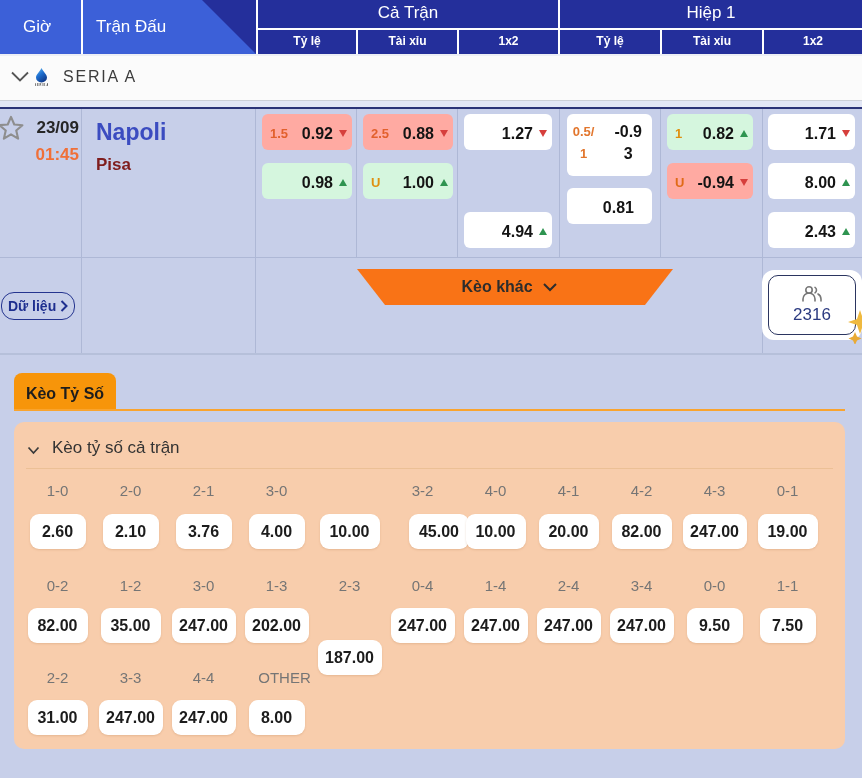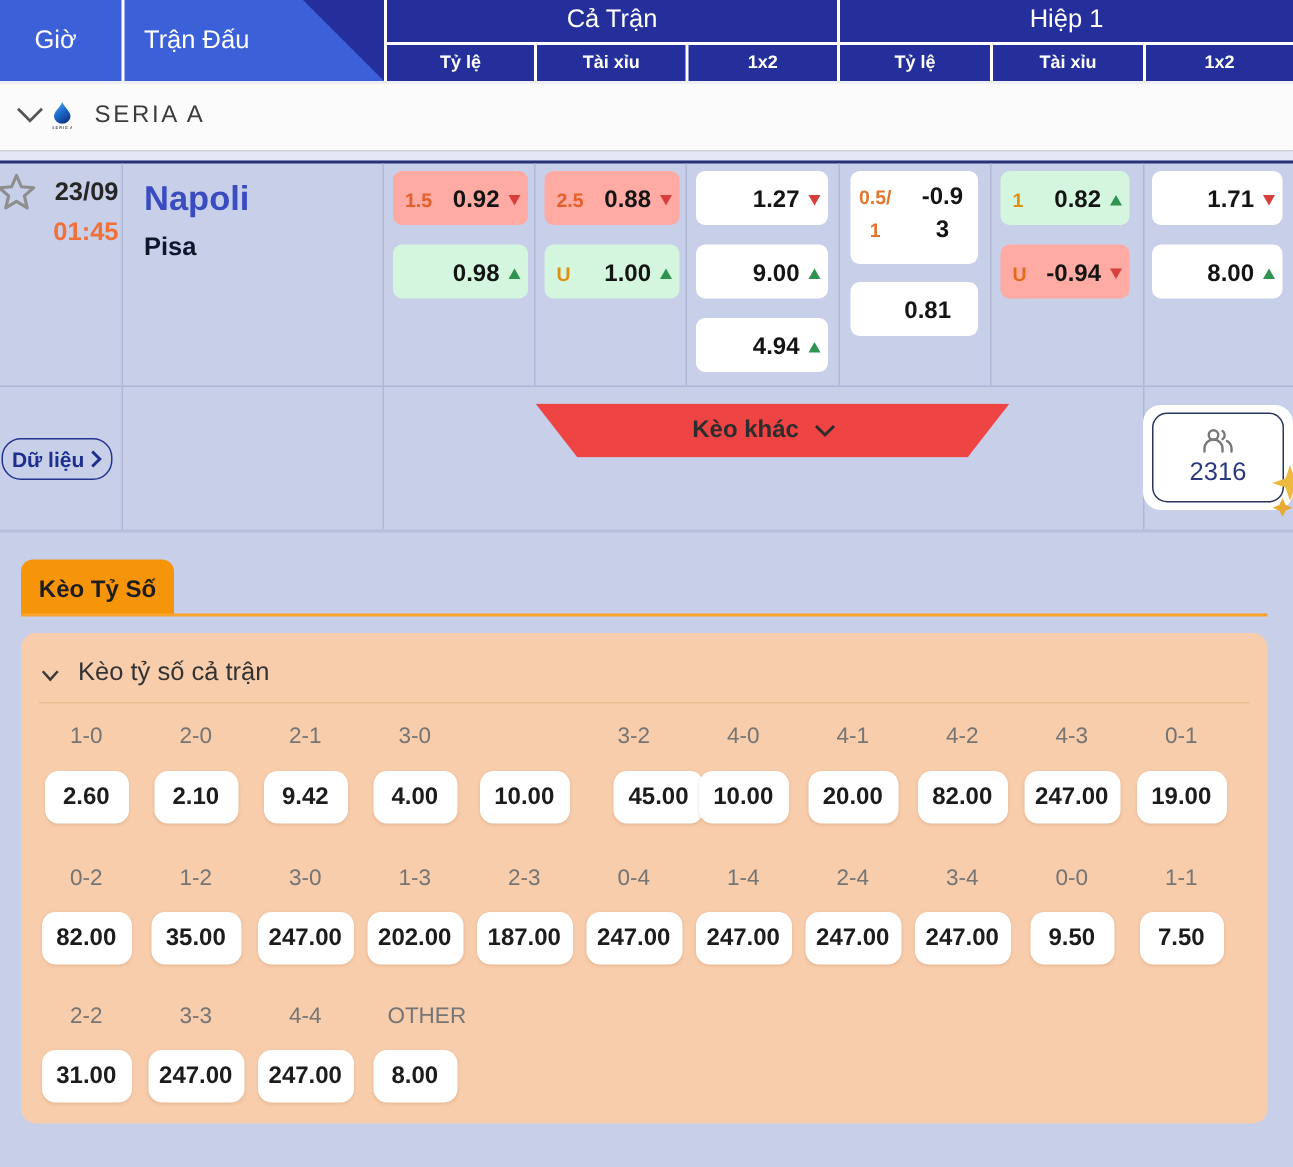--- a/index.html
+++ b/index.html
@@ -24,21 +24,21 @@
   .cell .lab { font-size:13px; font-weight:bold; color:#e2602c; padding-left:8px; }
   .cell .val { margin-left:auto; }
   .tri { width:0; height:0; margin-left:6px; margin-right:5px; }
   .tri.up { border-left:4.5px solid transparent; border-right:4.5px solid transparent; border-bottom:7px solid #2e9450; }
   .tri.dn { border-left:4.5px solid transparent; border-right:4.5px solid transparent; border-top:7px solid #d63f3c; }
   .pinkc { background:#ffaaa2; }
   .greenc { background:#d5f6de; }
   .whitec { background:#fff; }
 
   
-  .trap { position:absolute; left:357px; top:269px; width:316px; height:36px; background:#ef4444;
+  .trap { position:absolute; left:357px; top:269px; width:316px; height:36px; background:#f97316;
           clip-path:polygon(0 0,100% 0,calc(100% - 28px) 100%,28px 100%);
           display:flex; align-items:center; justify-content:center; color:#2d2d2d; font-weight:bold; font-size:16px; padding-right:11px; }
   .dulieu { position:absolute; left:1px; top:292px; width:74px; height:28px; border:1.5px solid #24348f; border-radius:13px;
             color:#1e2f8f; font-weight:bold; font-size:14px; display:flex; align-items:center; justify-content:center; }
   .crowdwrap { position:absolute; left:762px; top:270px; width:100px; height:70px; background:#fff; border-radius:12px; }
   .crowd { position:absolute; left:6px; top:5px; width:88px; height:60px; border:1.5px solid #2b3560; border-radius:10px;
            display:flex; flex-direction:column; align-items:center; justify-content:center; background:#fff; }
   .crowd .num { color:#2b3a80; font-size:17px; margin-top:2px; }
 
   
@@ -113,21 +113,21 @@
   <div class="vdiv" style="left:255px; top:157px; height:95px;"></div>
   <div class="vdiv" style="left:762px; top:157px; height:95px;"></div>
   <div style="position:absolute; left:0; top:252px; width:862px; height:2px; background:#b6c0da;"></div>
 
   <svg style="position:absolute;left:-3px;top:13px;" width="28" height="28" viewBox="0 0 24 24">
     <path d="M12 2.5 L14.8 9 L21.8 9.6 L16.5 14.2 L18.1 21.1 L12 17.4 L5.9 21.1 L7.5 14.2 L2.2 9.6 L9.2 9 Z" fill="none" stroke="#8e8e8e" stroke-width="1.8" stroke-linejoin="round"></path>
   </svg>
   <div style="position:absolute;left:0px;top:17px;width:79px;text-align:right;font-weight:bold;font-size:17px;color:#262626;">23/09</div>
   <div style="position:absolute;left:0px;top:44px;width:79px;text-align:right;font-weight:bold;font-size:17px;color:#f07038;">01:45</div>
   <div style="position:absolute;left:96px;top:18px;font-weight:bold;font-size:23px;color:#3b4cc0;">Napoli</div>
-  <div style="position:absolute;left:96px;top:54px;font-weight:bold;font-size:17px;color:#0f172a;">Pisa</div>
+  <div style="position:absolute;left:96px;top:54px;font-weight:bold;font-size:17px;color:#7f1d1d;">Pisa</div>
 
   <div class="cell pinkc" style="left:262px; top:13px; width:90px;">
       <span class="lab">1.5</span>
       <span class="val">0.92</span>
       <span class="tri dn"></span>
     </div>
   <div class="cell greenc" style="left:262px; top:62px; width:90px;">
       <span class="val">0.98</span>
       <span class="tri up"></span>
     </div>
@@ -139,24 +139,20 @@
     </div>
   <div class="cell greenc" style="left:363px; top:62px; width:90px;">
       <span class="lab" style="color:#df9010;">U</span>
       <span class="val">1.00</span>
       <span class="tri up"></span>
     </div>
 
   <div class="cell whitec" style="left:464px; top:13px; width:88px;">
       <span class="val">1.27</span>
       <span class="tri dn"></span>
-    </div>
-  <div class="cell whitec" style="left:464px; top:62px; width:88px;">
-      <span class="val">9.00</span>
-      <span class="tri up"></span>
     </div>
   <div class="cell whitec" style="left:464px; top:111px; width:88px;">
       <span class="val">4.94</span>
       <span class="tri up"></span>
     </div>
 
   <div class="cell whitec" style="left:567px; top:13px; width:85px; height:62px; padding-top:0; align-items:flex-start;">
      <div style="width:33px;text-align:center;font-size:13px;color:#e2762d;line-height:22px;margin-top:7px;">0.5/<br>1</div>
      <div style="margin-left:auto;margin-right:10px;text-align:center;line-height:22px;margin-top:7px;">-0.9<br>3</div>
   </div>
@@ -174,20 +170,24 @@
       <span class="val">-0.94</span>
       <span class="tri dn"></span>
     </div>
 
   <div class="cell whitec" style="left:768px; top:13px; width:87px;">
       <span class="val">1.71</span>
       <span class="tri dn"></span>
     </div>
   <div class="cell whitec" style="left:768px; top:62px; width:87px;">
       <span class="val">8.00</span>
+      <span class="tri up"></span>
+    </div>
+  <div class="cell whitec" style="left:768px; top:111px; width:87px;">
+      <span class="val">2.43</span>
       <span class="tri up"></span>
     </div>
 </div>
 
 <div class="trap">Kèo khác&nbsp;&nbsp;
   <svg width="16" height="10" viewBox="0 0 16 10">
       <polyline points="2,2 8,8 14,2" style="stroke:#2d2d2d;stroke-width:2;fill:none;"></polyline>
     </svg>
 </div>
 <div class="dulieu">Dữ liệu&nbsp;<svg width="8" height="12" viewBox="0 0 8 12">
@@ -219,21 +219,21 @@
   <div style="position:absolute;left:38px;top:16px;font-size:17px;color:#333;">Kèo tỷ số cả trận</div>
   <div class="pline"></div>
 </div>
 
 <div id="scores">
 <div class="scorelab" style="left:21px;top:482px;">1-0</div>
 <div class="pill" style="width:56px;left:29.5px;top:514px;">2.60</div>
 <div class="scorelab" style="left:94px;top:482px;">2-0</div>
 <div class="pill" style="width:56px;left:102.5px;top:514px;">2.10</div>
 <div class="scorelab" style="left:167px;top:482px;">2-1</div>
-<div class="pill" style="width:56px;left:175.5px;top:514px;">9.42</div>
+<div class="pill" style="width:56px;left:175.5px;top:514px;">3.76</div>
 <div class="scorelab" style="left:240px;top:482px;">3-0</div>
 <div class="pill" style="width:56px;left:248.5px;top:514px;">4.00</div>
 <div class="scorelab" style="left:313px;top:482px;margin-top:36px;">3-1</div>
 <div class="pill" style="width:60px;left:319.5px;top:514px;">10.00</div>
 <div class="scorelab" style="left:386px;top:482px;">3-2</div>
 <div class="pill" style="width:60px;left:409px;top:514px;">45.00</div>
 <div class="scorelab" style="left:459px;top:482px;">4-0</div>
 <div class="pill" style="width:60px;left:465.5px;top:514px;">10.00</div>
 <div class="scorelab" style="left:532px;top:482px;">4-1</div>
 <div class="pill" style="width:60px;left:538.5px;top:514px;">20.00</div>
@@ -245,21 +245,21 @@
 <div class="pill" style="width:60px;left:757.5px;top:514px;">19.00</div>
 <div class="scorelab" style="left:21px;top:577px;">0-2</div>
 <div class="pill" style="width:60px;left:27.5px;top:608px;">82.00</div>
 <div class="scorelab" style="left:94px;top:577px;">1-2</div>
 <div class="pill" style="width:60px;left:100.5px;top:608px;">35.00</div>
 <div class="scorelab" style="left:167px;top:577px;">3-0</div>
 <div class="pill" style="width:64px;left:171.5px;top:608px;">247.00</div>
 <div class="scorelab" style="left:240px;top:577px;">1-3</div>
 <div class="pill" style="width:64px;left:244.5px;top:608px;">202.00</div>
 <div class="scorelab" style="left:313px;top:577px;">2-3</div>
-<div class="pill" style="width:64px;left:317.5px;top:608px;">187.00</div>
+<div class="pill" style="width:64px;left:317.5px;top:640px;">187.00</div>
 <div class="scorelab" style="left:386px;top:577px;">0-4</div>
 <div class="pill" style="width:64px;left:390.5px;top:608px;">247.00</div>
 <div class="scorelab" style="left:459px;top:577px;">1-4</div>
 <div class="pill" style="width:64px;left:463.5px;top:608px;">247.00</div>
 <div class="scorelab" style="left:532px;top:577px;">2-4</div>
 <div class="pill" style="width:64px;left:536.5px;top:608px;">247.00</div>
 <div class="scorelab" style="left:605px;top:577px;">3-4</div>
 <div class="pill" style="width:64px;left:609.5px;top:608px;">247.00</div>
 <div class="scorelab" style="left:678px;top:577px;">0-0</div>
 <div class="pill" style="width:56px;left:686.5px;top:608px;">9.50</div>

